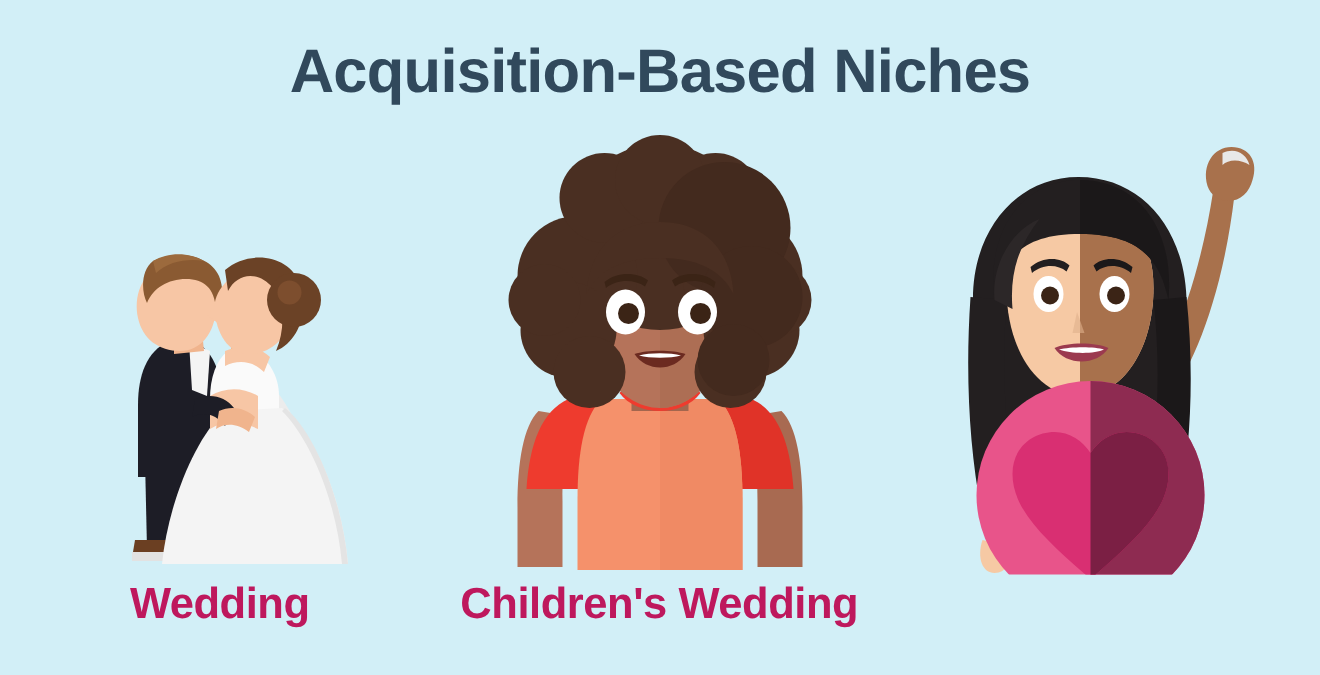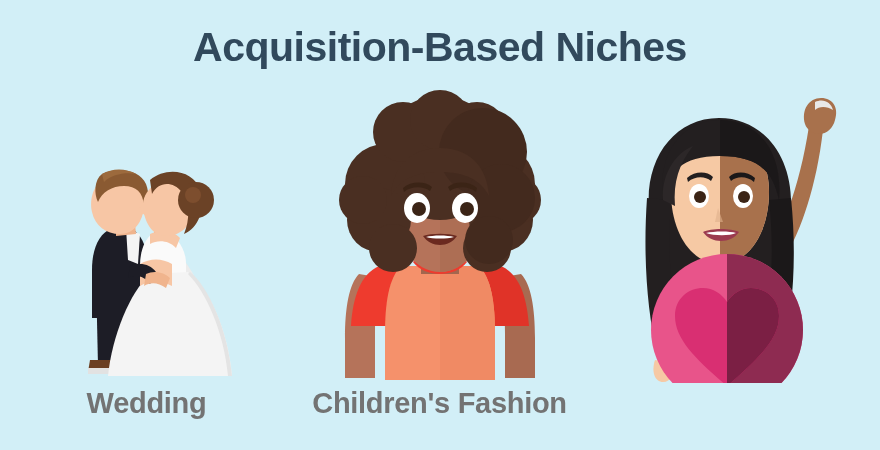--- a/index.html
+++ b/index.html
@@ -57,21 +57,21 @@
   }
   .niche-label {
     position: absolute;
     bottom: 8px;
     left: 0;
     width: 293px;
     text-align: center;
     font-size: 29px;
     font-weight: bold;
     letter-spacing: -0.3px;
-    color: #737373;
+    color: #be185d;
     font-family: "Liberation Sans", sans-serif;
     white-space: nowrap;
   }
 </style>
 </head>
 <body>
 
 <div id="infographic">
 
   <div id="page-title">Acquisition-Based Niches</div>
@@ -177,21 +177,21 @@
         <circle cx="126" cy="121" r="7" fill="#3b2416"></circle>
         <circle cx="174" cy="121" r="7" fill="#3b2416"></circle>
 
         <path d="M110 100 C 118 93 132 93 139 99 L 137 103 C 130 98 118 98 111 104 Z" fill="#3b2416"></path>
         <path d="M184 100 C 176 93 162 93 155 99 L 157 103 C 164 98 176 98 183 104 Z" fill="#3b2416"></path>
 
         <path d="M130 148 C 138 160 156 160 164 148 C 156 145 138 145 130 148 Z" fill="#6b2a20"></path>
         <path d="M133 149 C 140 147 154 147 161 149 C 154 151 140 151 133 149 Z" fill="#ffffff"></path>
       </svg>
     </div>
-    <div class="niche-label">Children's Fashion</div>
+    <div class="niche-label">Children's Wedding</div>
   </div>
 
   <div class="niche-card" id="card-maternity">
     <div class="niche-art">
       <svg viewBox="0 0 293 295" xmlns="http://www.w3.org/2000/svg">
 
         <path d="M176 170 C 192 150 212 104 222 38 L 236 42 C 228 110 208 158 190 180 Z" fill="#a8714c"></path>
 
         <path d="M218 36 C 214 22 222 10 234 10 C 246 10 252 20 248 32 C 246 40 240 46 232 46 C 226 46 220 42 218 36 Z" fill="#a8714c"></path>
         <path d="M228 14 C 236 10 244 14 246 22 C 240 18 232 18 228 22 Z" fill="#e8e8e8"></path>

